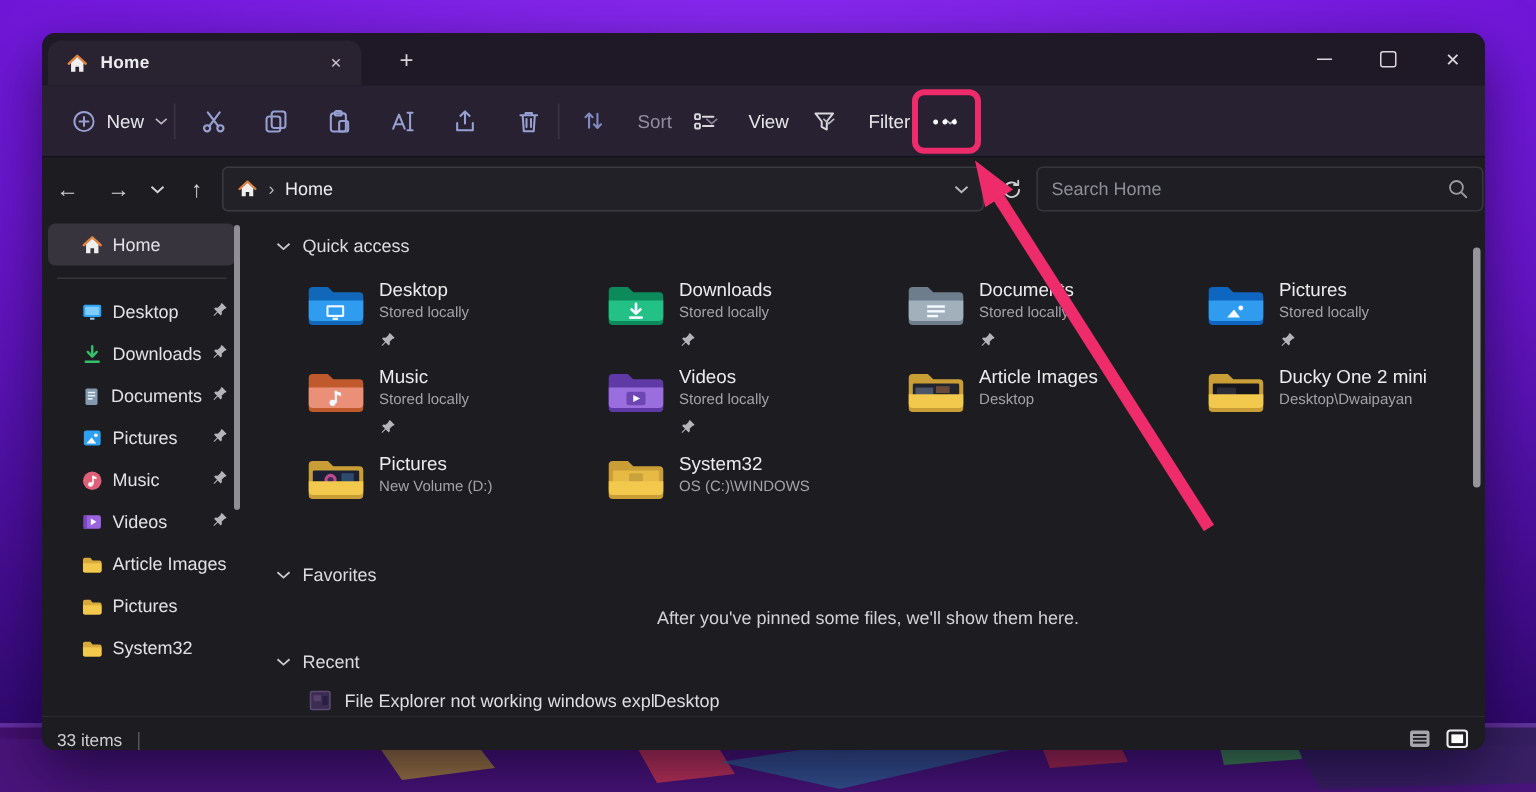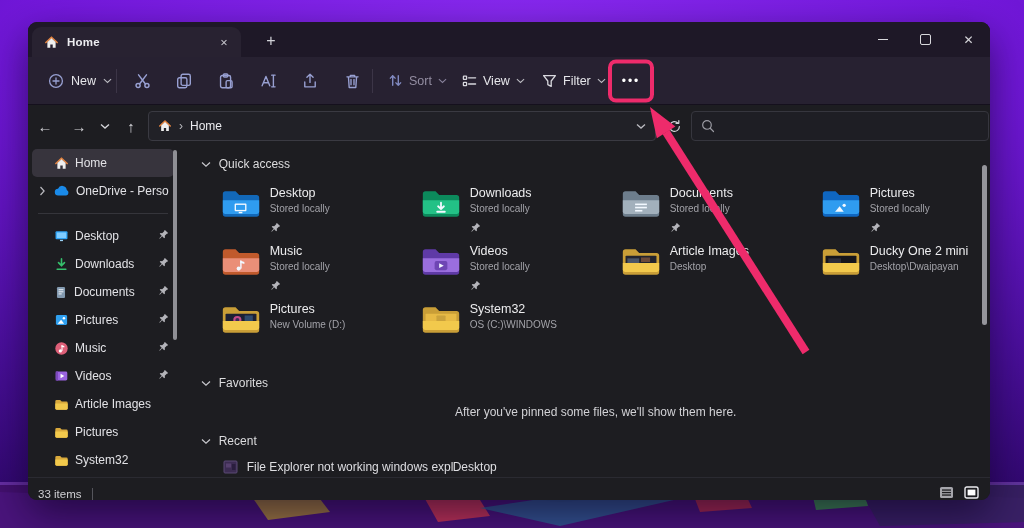--- a/index.html
+++ b/index.html
@@ -31,21 +31,21 @@
 
   
   .toolbar{flex:0 0 48px;background:#272131;position:relative;border-bottom:1px solid #15101d}
   .toolbar>*{position:absolute;top:50%;transform:translateY(-50%)}
   .tb-new{left:12px;display:flex;align-items:center;gap:7px;height:34px;padding:0 8px;border-radius:5px;
     color:#e6e6ea;font-size:12.5px}
   .tb-div{width:1px;height:24px;background:#3c3547}
   .d1{left:88px}.d2{left:344px}
   .tb-ic{width:36px;height:34px;border-radius:5px;display:flex;align-items:center;justify-content:center}
   .i-cut{left:96px}.i-copy{left:138px}.i-paste{left:180px}.i-rename{left:222px}.i-share{left:264px}.i-trash{left:306px}
-  .tb-group{display:flex;align-items:center;gap:6px;height:34px;padding:0 8px;border-radius:5px;font-size:12.5px;color:#e6e6ea}
+  .tb-group{display:flex;align-items:center;gap:22px;height:34px;padding:0 8px;border-radius:5px;font-size:12.5px;color:#e6e6ea}
   .g-sort{left:352px;color:#938da1}
   .g-view{left:426px}
   .g-filter{left:506px}
   .tb-more{left:585px;width:36px;height:34px;display:flex;align-items:center;justify-content:center;
     color:#fff;font-size:12px;letter-spacing:2px}
   .hl-box{position:absolute;left:50%;top:50%;transform:translate(-50%,-50%);width:46px;height:43px;
     border:4px solid #ee2b6b;border-radius:8px;pointer-events:none}
   .tool-svg{stroke:#98a0d2;fill:none;stroke-width:1.3;stroke-linecap:round;stroke-linejoin:round}
   .glyph-svg{stroke:#d8d8de;fill:none;stroke-width:1.3;stroke-linecap:round;stroke-linejoin:round}
   .sort-svg{stroke:#8089c0}
@@ -268,50 +268,40 @@
         </svg>
       </div>
 
       <div class="refresh">
         <svg width="15" height="15" viewBox="0 0 16 16">
           <path d="M13.2 8 a5.2 5.2 0 1 1-1.6-3.75 M12.6 1.6 v3 h-3" fill="none" stroke="#cfcfd4" stroke-width="1.3" stroke-linecap="round" stroke-linejoin="round"></path>
         </svg>
       </div>
 
       <div class="searchbox">
+        <input type="text" readonly="" placeholder="Search Home" style="">
         <svg width="14" height="14" viewBox="0 0 15 15">
           <circle cx="6.4" cy="6.4" r="4.6" fill="none" stroke="#9a9aa2" stroke-width="1.3"></circle>
           <path d="M9.9 9.9 L13.4 13.4" stroke="#9a9aa2" stroke-width="1.3" stroke-linecap="round"></path>
         </svg>
       </div>
     </div>
 
     <div class="bodyrow">
 
       <div class="sidebar">
         <div class="side-item sel">
           <span class="exp"></span>
           <svg width="15" height="15" viewBox="0 0 16 16">
             <path d="M2 8 L8 2.4 14 8" fill="none" stroke="#e0823f" stroke-width="1.8" stroke-linecap="round" stroke-linejoin="round"></path>
             <path d="M3.6 7.4 V13.6 H6.7 V10.2 H9.3 V13.6 H12.4 V7.4 L8 3.4 Z" fill="#efefef"></path>
           </svg>
           <span class="side-label">Home</span>
         </div>
 
-        <div class="side-item">
-          <span class="exp">
-            <svg width="7" height="10" viewBox="0 0 6 10">
-                <path d="M1 1l3.6 4L1 9" fill="none" stroke="#b9b9bf" stroke-width="1.2"></path>
-              </svg>
-          </span>
-          <svg width="16" height="12" viewBox="0 0 16 11">
-            <path d="M4.4 10 a3.4 3.4 0 0 1-.4-6.8 A4.6 4.6 0 0 1 12.8 4.4 a3 3 0 0 1-.6 5.6 Z" fill="#1a8ae8"></path>
-          </svg>
-          <span class="side-label">OneDrive - Perso</span>
-        </div>
 
         <div class="side-div"></div>
 
         <div class="side-item">
           <span class="exp"></span>
           <svg width="15" height="14" viewBox="0 0 16 15">
             <rect x="1.6" y="2.4" width="12.8" height="8.6" rx="1.2" fill="#2fa3f5"></rect>
             <rect x="3" y="3.8" width="10" height="5.8" rx=".6" fill="#7fccff"></rect>
             <rect x="6.4" y="11.6" width="3.2" height="1.4" fill="#9ad2f7"></rect>
           </svg>

